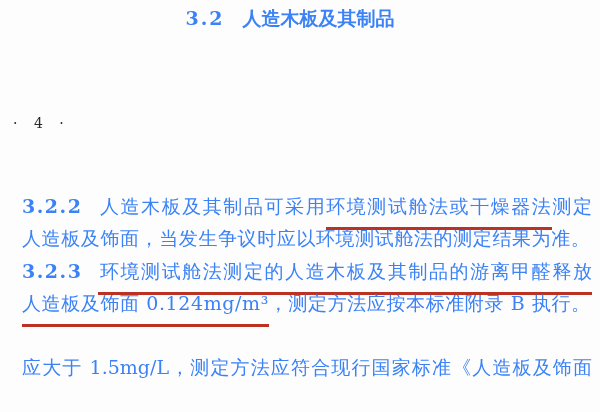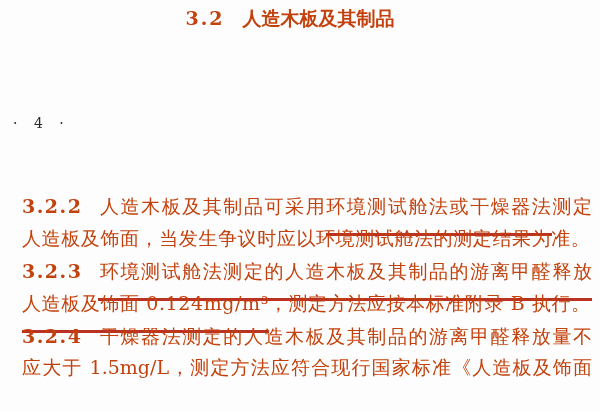--- a/index.html
+++ b/index.html
@@ -15,21 +15,21 @@
     position: relative;
     width: 600px;
     height: 412px;
     color: #1b1b1b;
   }
   .line {
     position: absolute;
     font-size: 19px;
     line-height: 24px;
     white-space: nowrap;
-    color: #c2410c;
+    color: #3b82f6;
   }
   
   .just {
     white-space: normal;
     text-align: justify;
     text-align-last: justify;
     -moz-text-align-last: justify;
   }
   .upper { left: 3px;  width: 578px; }
   .lower { left: 22px; width: 570px; }
@@ -50,21 +50,21 @@
     letter-spacing: 1.5px;
   }
   .gap { display: inline-block; width: 16px; }
   .pagenum {
     font-size: 14px;
     color: #2a2a2a;
     letter-spacing: 6px;
   }
   .redline {
     border-bottom: 3px solid #bb3122;
-    padding-bottom: 16px;
+    padding-bottom: 10px;
   }
   .lastline { letter-spacing: 0.6px; }
 </style>
 </head>
 <body>
 
 <div class="page">
 
   <div class="line heading" style="top:6px">
     <span class="num">3.2</span><span>人造木板及其制品</span>
@@ -82,20 +82,17 @@
     <span>人造板及饰面，当发生争议时应以环境测试舱法的测定结果为准。</span>
   </div>
 
   <div class="line lower just" style="top:259px">
     <span class="num">3.2.3</span><span class="gap"></span><span class="redline">环境测试舱法测定的人造木板及其制品的游离甲醛释放</span>
   </div>
   <div class="line lower lastline" style="top:291px">
     <span class="redline">人造板及饰面 0.124mg/m³</span><span>，测定方法应按本标准附录 B 执行。</span>
   </div>
 
-  <div class="line lower just" style="top:324px">
-    <span class="num">3.2.4</span><span class="gap"></span><span>干燥器法测定的人造木板及其制品的游离甲醛释放量不</span>
-  </div>
   <div class="line lower just" style="top:355px">
     <span>应大于 1.5mg/L，测定方法应符合现行国家标准《人造板及饰面</span>
   </div>
 
 </div>
 
 </body></html>

